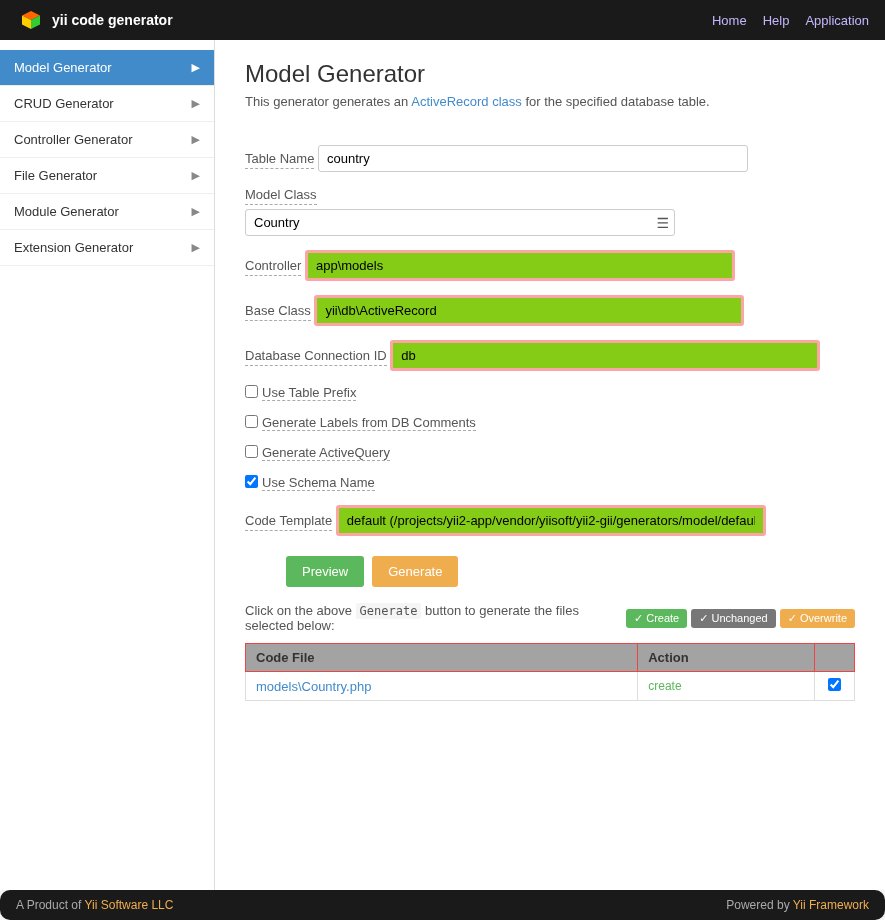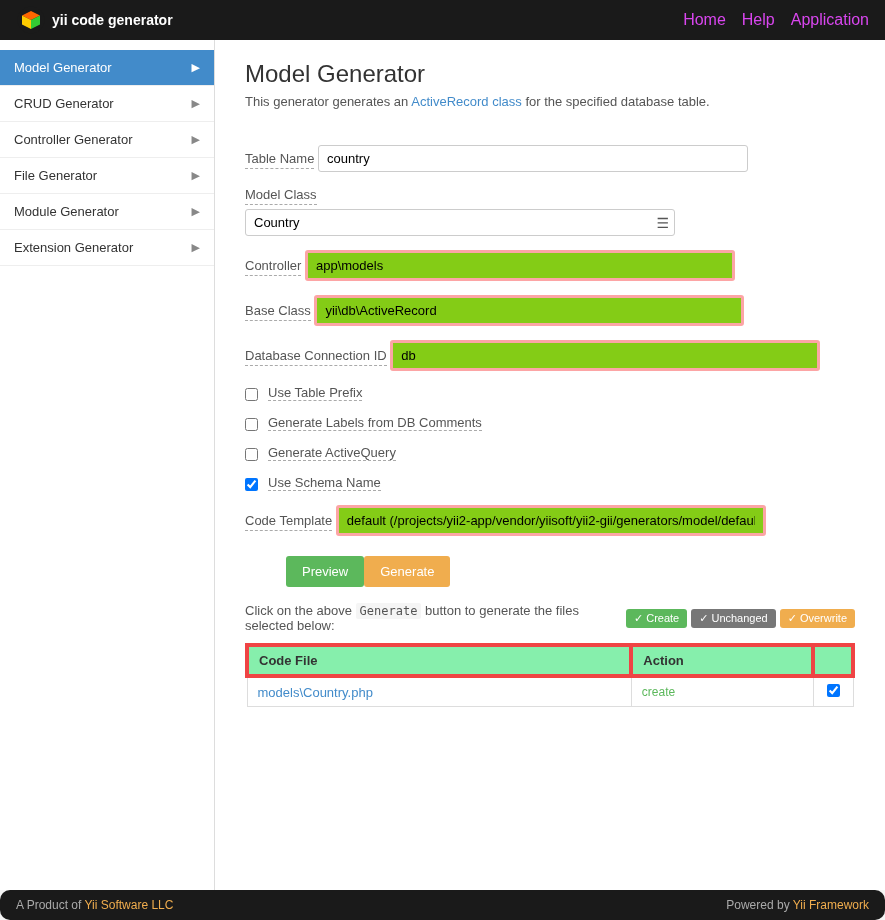--- a/index.html
+++ b/index.html
@@ -26,23 +26,23 @@
     }
     .yii-logo {
       width: 30px;
       height: 30px;
     }
     .header-nav {
       display: flex;
       gap: 16px;
     }
     .header-nav a {
-      color: #d946ef;
+      color: #c4b5fd;
       text-decoration: none;
-      font-size: 16px;
+      font-size: 13px;
     }
 
     
     .layout {
       display: flex;
       min-height: calc(100vh - 40px - 30px);
     }
 
     
     .sidebar {
@@ -138,33 +138,34 @@
       right: 6px;
       top: 50%;
       transform: translateY(-50%);
       color: #555;
       cursor: pointer;
       font-size: 14px;
     }
 
     .checkbox-group {
       display: flex;
-      align-items: flex-end;
-      gap: 10px;
+      align-items: flex-start;
+      gap: 4px;
       margin-bottom: 14px;
     }
     .checkbox-label {
       font-size: 13px;
       color: #555;
       border-bottom: 1px dashed #aaa;
     }
 
     
     .btn-row {
       display: flex;
+      gap: 8px;
       margin-top: 20px;
       margin-bottom: 16px;
       padding-left: 41px;
     }
     .btn-preview {
       background: #5cb85c;
       color: #fff;
       border: none;
       padding: 8px 16px;
       border-radius: 3px;
@@ -216,22 +217,22 @@
     .badge-overwrite { background: #f0ad4e; }
 
     
     .file-table {
       width: 100%;
       max-width: 660px;
       border-collapse: collapse;
       font-size: 13px;
     }
     .file-table th {
-      background: #86efac;
-      border: 4px solid #ef4444;
+      background: #a3a3a3;
+      border: 1px solid #ef4444;
       padding: 6px 10px;
       text-align: left;
       font-weight: bold;
       color: #333;
     }
     .file-table td {
       border: 1px solid #ddd;
       padding: 6px 10px;
     }
     .file-table tr:nth-child(even) td { background: #f9f9f9; }

